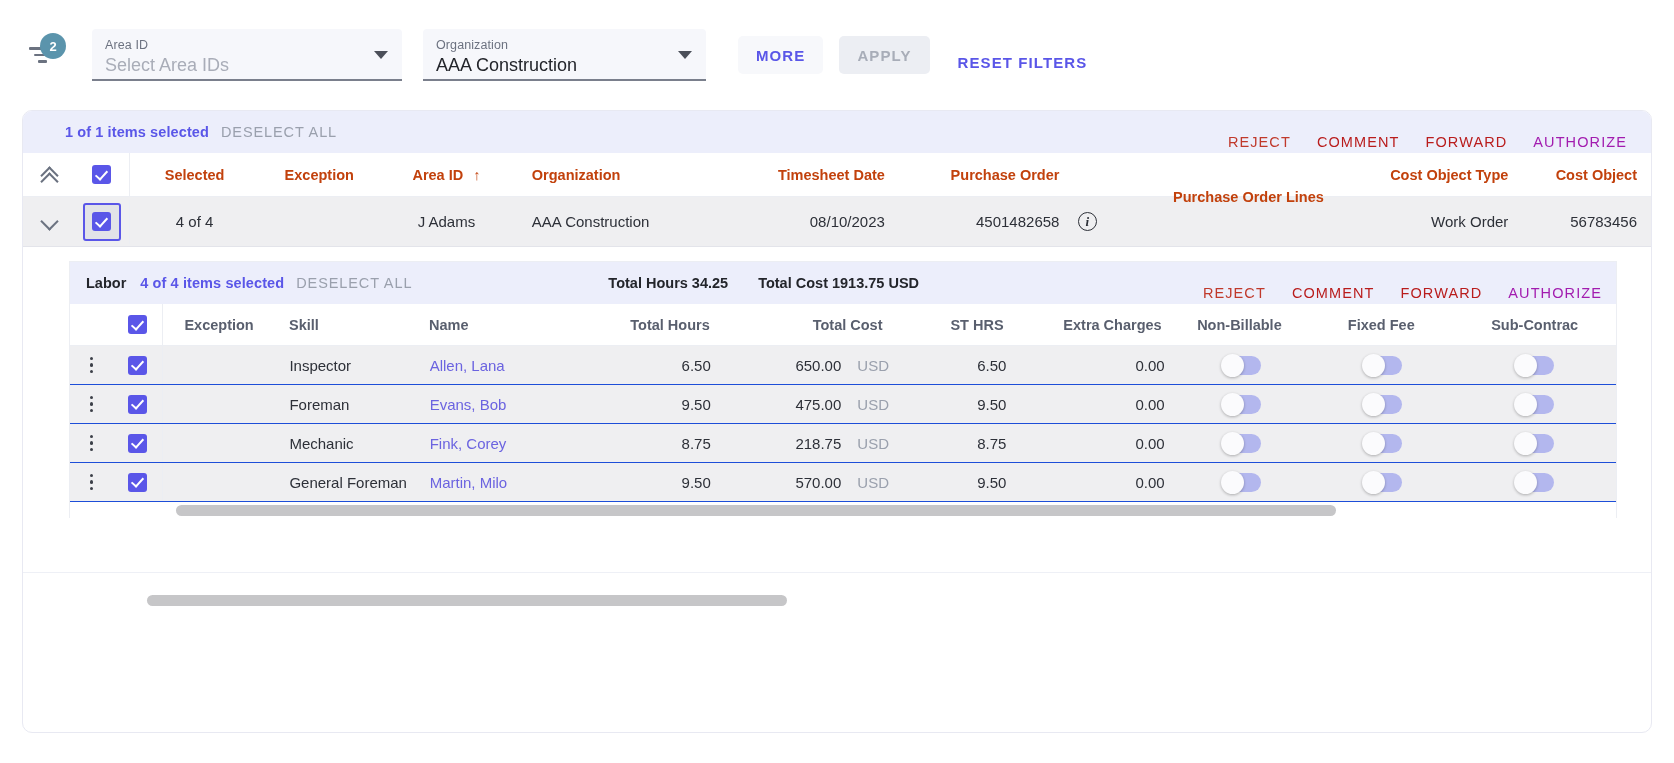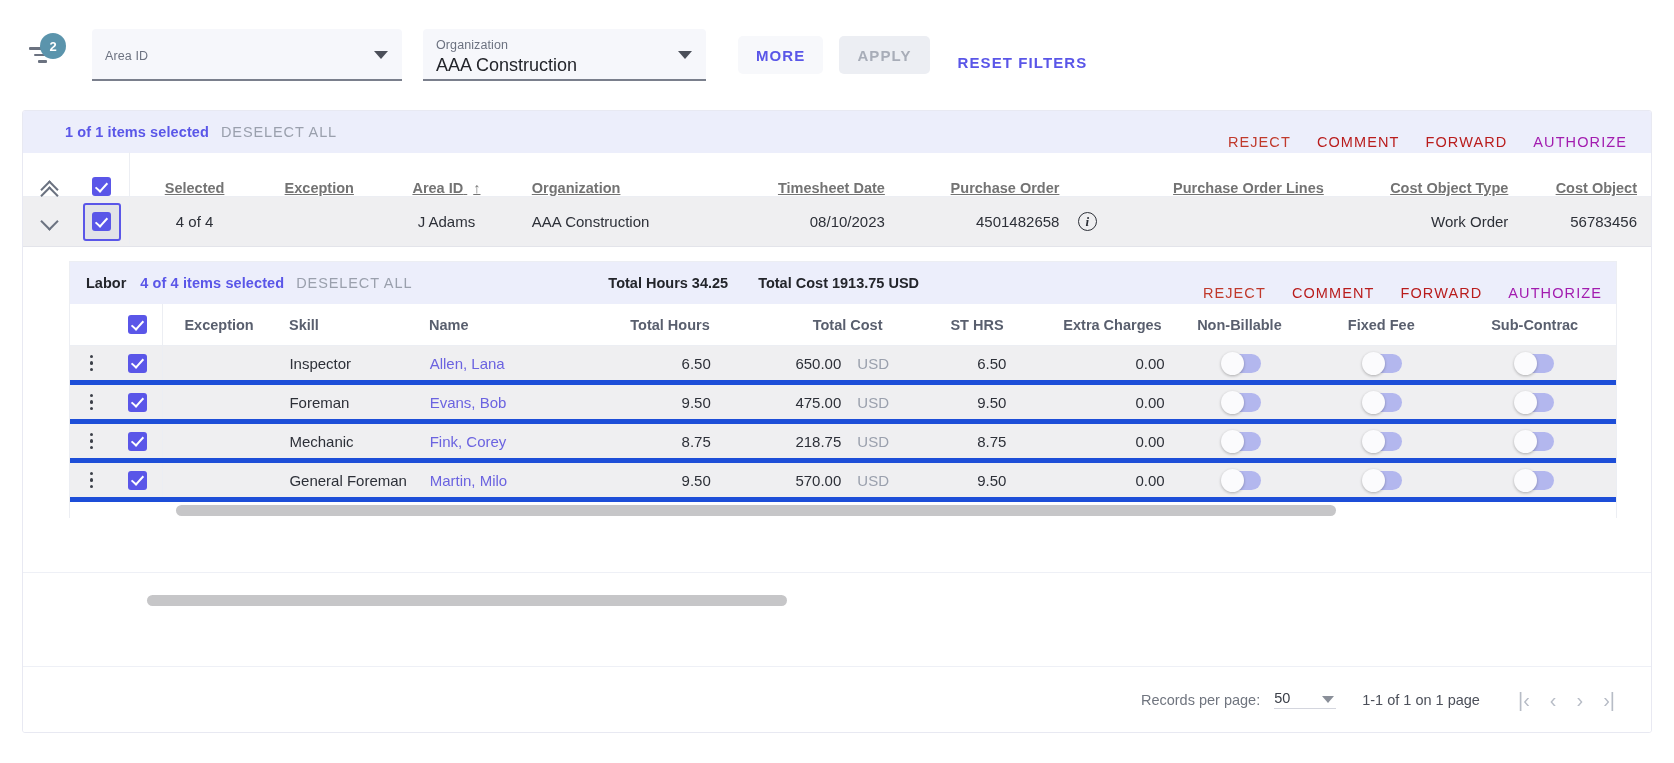--- a/index.html
+++ b/index.html
@@ -132,21 +132,21 @@
     margin-top: 15px;
   }
 
   
   .card {
     position: absolute;
     left: 22px; top: 110px;
     width: 1630px; height: 623px;
     background: #ffffff;
     border: 1px solid #e8e9f2;
-    border-radius: 3px;
+    border-radius: 10px;
     overflow: hidden;
   }
 
   
   .sel-bar {
     height: 42px;
     background: #eceefb;
     display: flex; align-items: center;
     padding: 0 24px 0 42px;
   }
@@ -165,27 +165,26 @@
   }
   .sel-actions { margin-left: auto; display: flex; align-items: center; gap: 26px; }
   .act { font-size: 14.5px; letter-spacing: 1.1px; cursor: pointer; margin-top: 19px; }
   .act.reject { color: #c0392b; }
   .act.neutral { color: #b91c1c; }
   .act.auth { color: #a21caf; }
 
   
   .hdr-row {
     height: 44px;
-    display: flex; align-items: flex-end;
+    display: flex; align-items: center;
     border-bottom: 1px solid #eceef3;
     background: #ffffff;
     font-size: 14.5px;
-    color: #737373;
+    color: #c2410c;
     font-weight: 700;
-    text-decoration: underline;
   }
   .cell { padding: 0 8px; white-space: nowrap; overflow: hidden; }
 
   .c-expand { width: 52px; display:flex; align-items:center; justify-content:center; }
   .c-check  { width: 54px; display:flex; align-items:center; justify-content:center; }
   .c-sep    { width: 1px; height: 44px; background: #eceef3; }
 
   .chev-up, .chev-down {
     width: 14px; height: 14px; position: relative; cursor: pointer;
   }
@@ -288,21 +287,21 @@
   .inner-hdr {
     height: 42px;
     display: flex; align-items: center;
     border-bottom: 1px solid #eceef3;
     font-size: 14.5px; color: #595f6e; font-weight: 700;
     background: #ffffff;
   }
   .inner-row {
     height: 39px;
     display: flex; align-items: center;
-    border-bottom: 5px solid #1d4ed8;
+    border-bottom: 1px solid #1d4ed8;
     font-size: 15px;
     color: #2d3038;
     background: #efeff1;
   }
   .c-kebab { width: 46px; display:flex; align-items:center; justify-content:center; }
   .kebab { display:flex; flex-direction:column; gap:3px; cursor:pointer; padding: 4px; }
   .kebab b { width:3.5px; height:3.5px; background:#3c4049; border-radius:50%; display:block; }
   .c-icheck { width: 54px; display:flex; align-items:center; justify-content:center; }
   .i-sep { width:1px; height:100%; background:#eceef3; }
 
@@ -434,20 +433,21 @@
       <div class="filter-glyph">
         <i></i>
           <i></i>
           <i></i>
       </div>
       <div class="filter-badge">2</div>
     </div>
 
     <div class="field w-area">
       <div class="field-label">Area ID</div>
+      <div class="field-value placeholder">Select Area IDs</div>
       <span class="caret"></span>
     </div>
 
     <div class="field w-org">
       <div class="field-label">Organization</div>
       <div class="field-value">AAA Construction</div>
       <span class="caret"></span>
     </div>
 
 
@@ -707,29 +707,15 @@
       </div>
     </div>
 
     <div class="blank-area"></div>
     <div class="divider-line"></div>
 
     <div class="hscroll-outer">
       <div class="thumb"></div>
     </div>
 
-    <div class="footer">
-      <span class="rpp-label">Records per page:</span>
-      <span class="rpp-select">
-        <span>50</span>
-        <span class="rpp-caret"></span>
-      </span>
-      <span class="page-range">1-1 of 1 on 1 page</span>
-      <span class="pager">
-        <span class="pg">|‹</span>
-        <span class="pg">‹</span>
-        <span class="pg">›</span>
-        <span class="pg">›|</span>
-      </span>
-    </div>
 
   </div>
 </div>
 
 </body></html>

